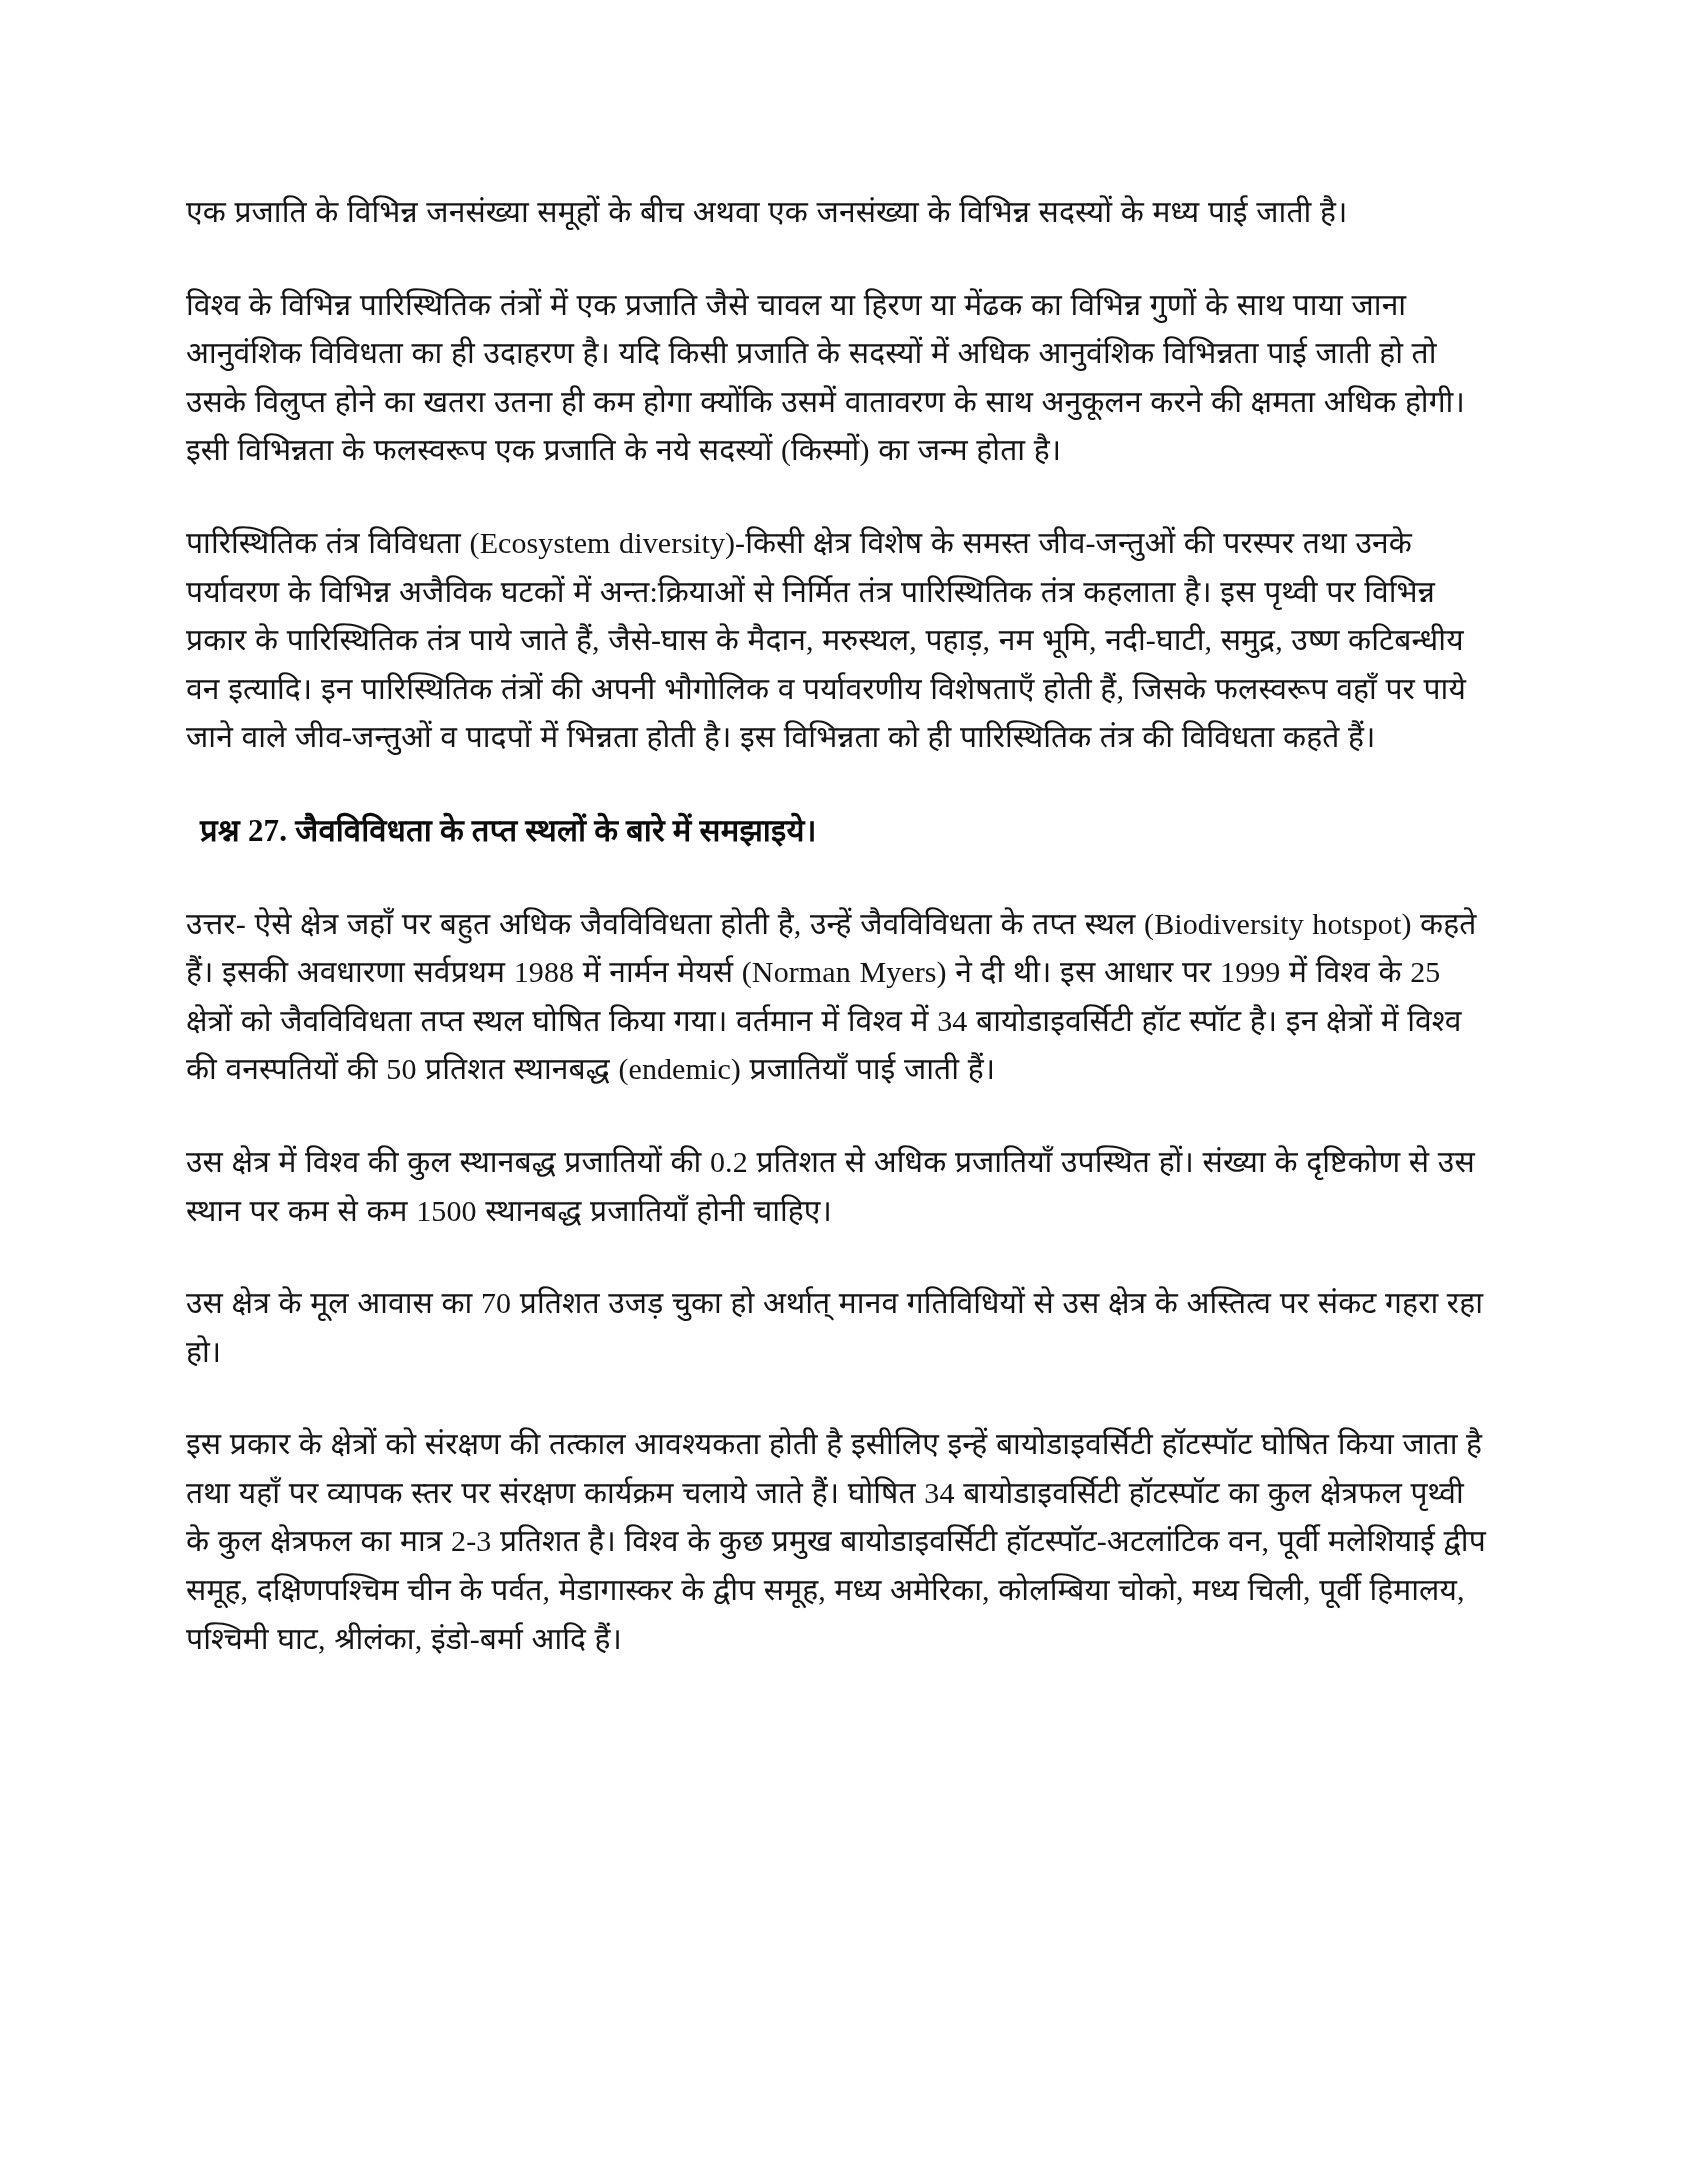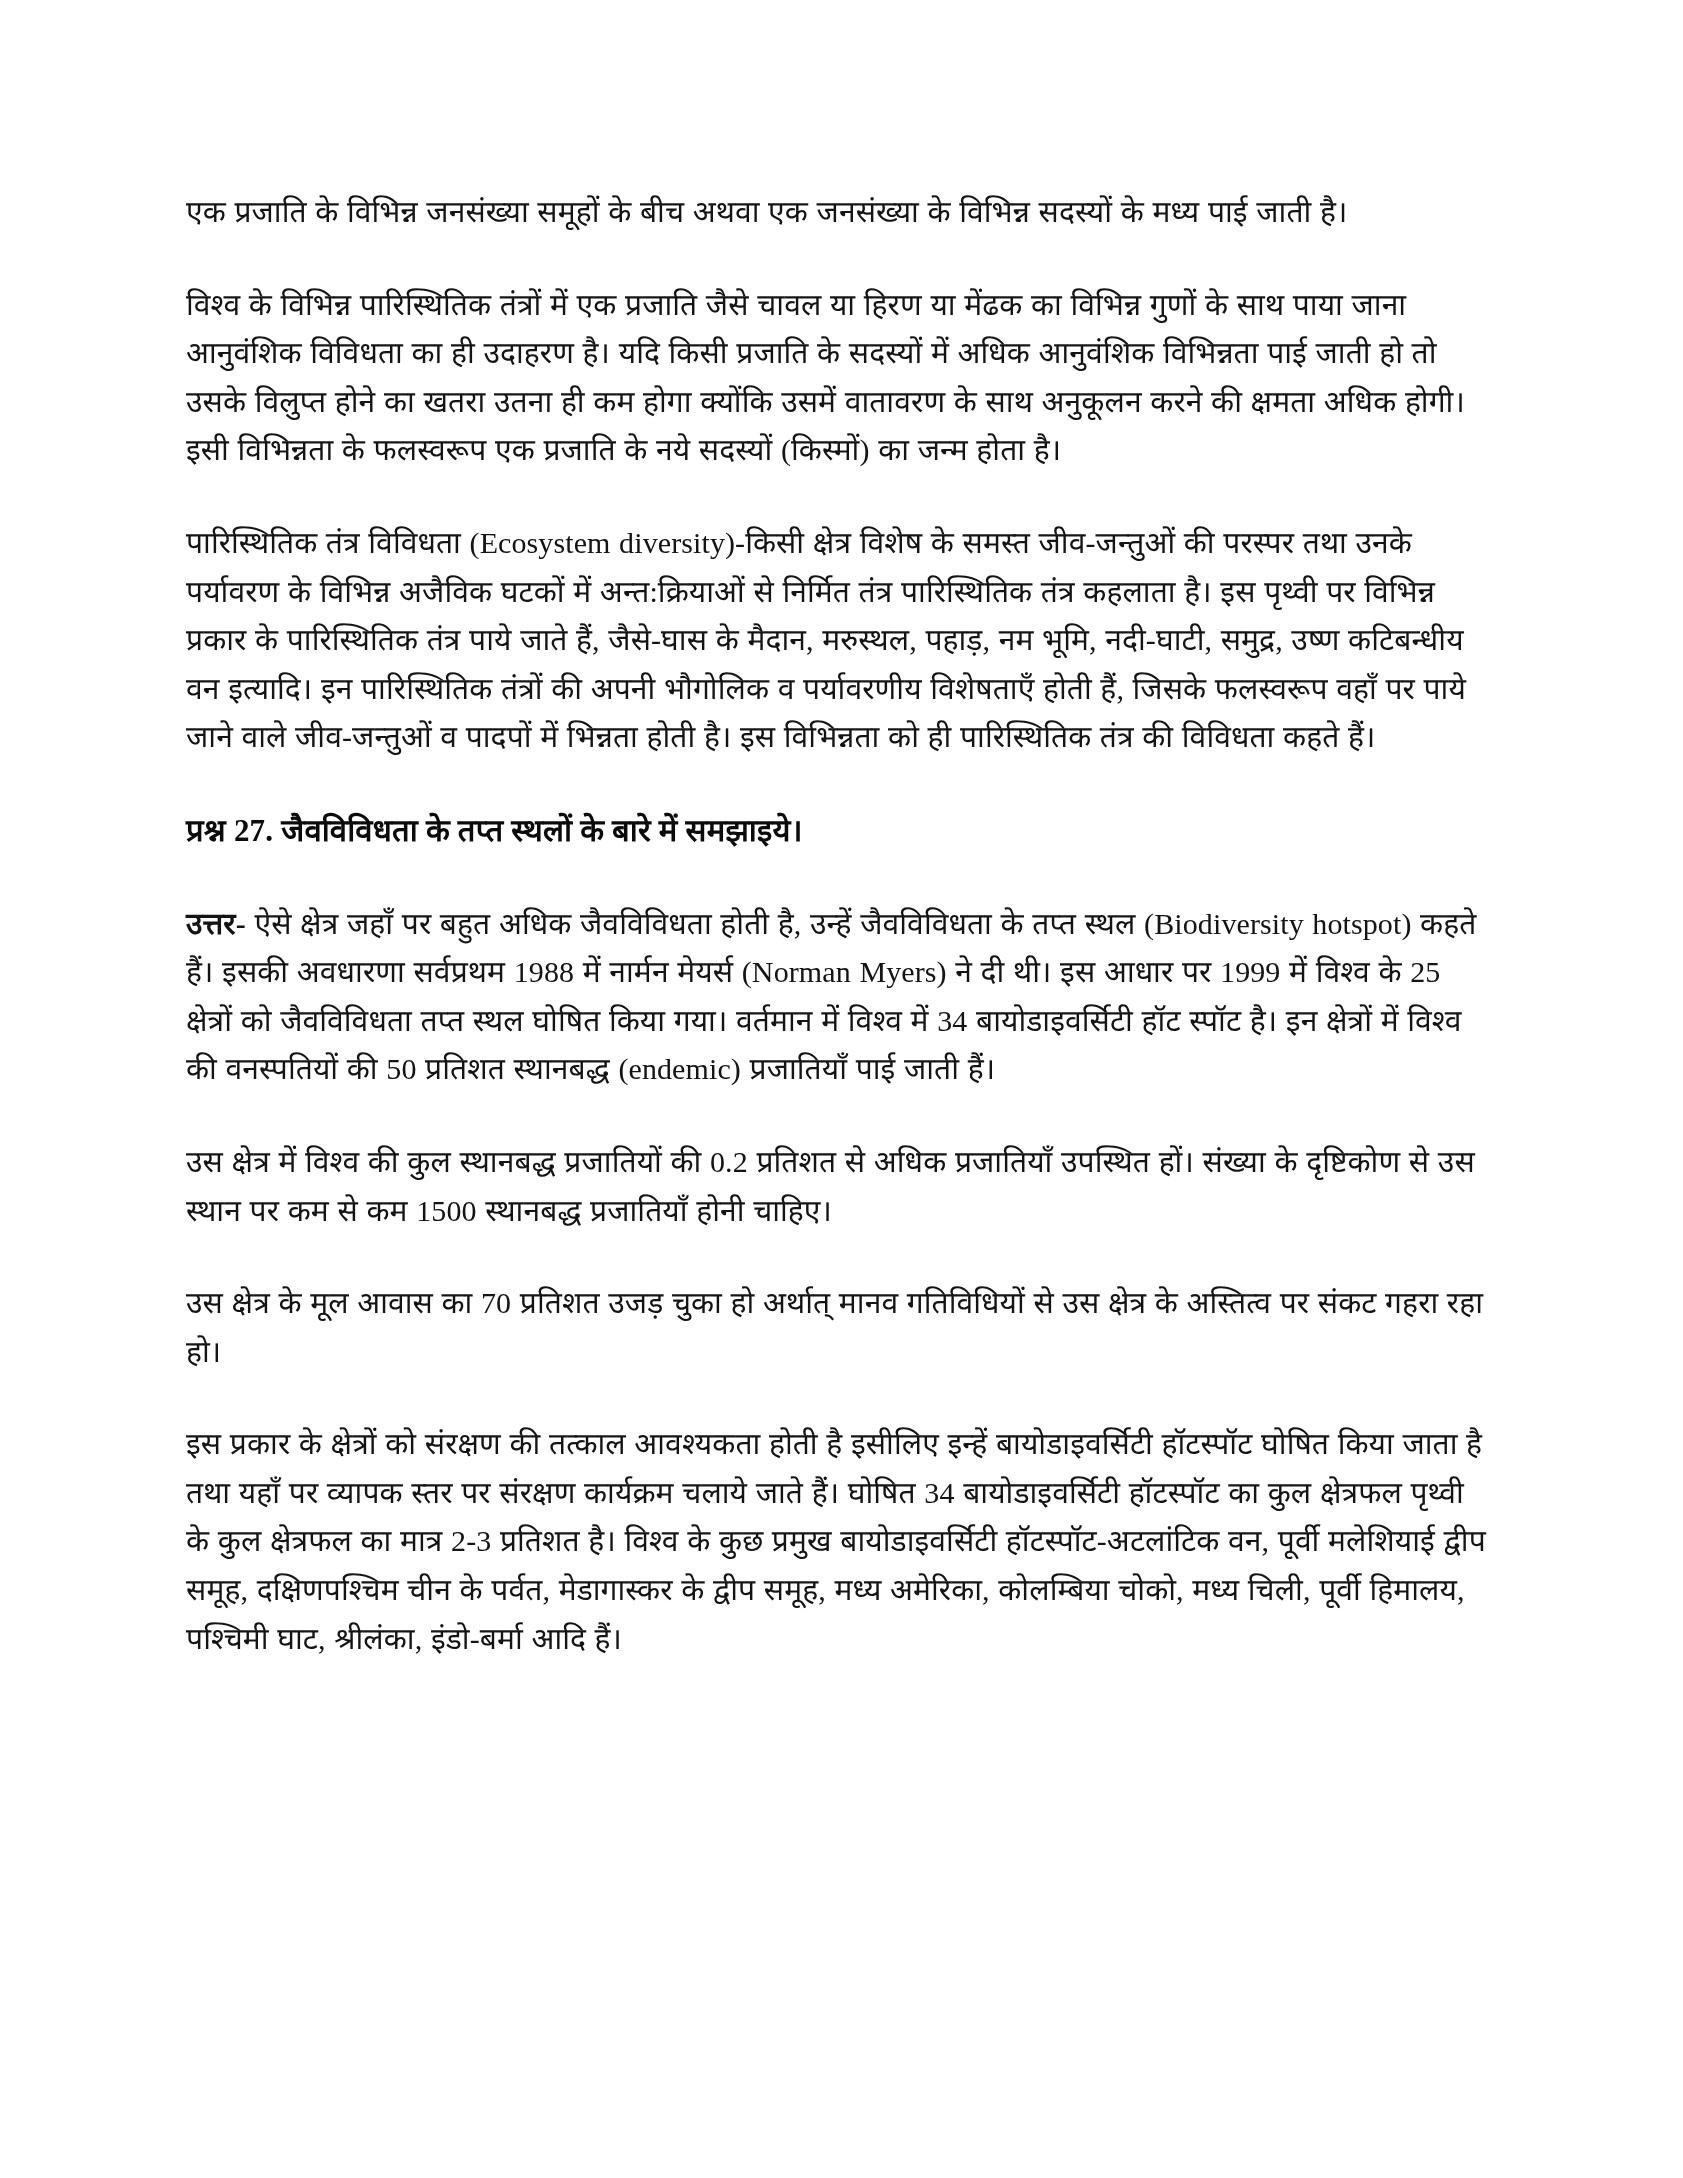--- a/index.html
+++ b/index.html
@@ -35,29 +35,29 @@
     line-height: 1.62;
     text-align: left;
     letter-spacing: 0.1px;
     word-spacing: 1px;
     color: #141414;
   }
   p.para:last-child {
     margin-bottom: 0;
   }
   p.question {
-    margin: 0 0 44px 0;
+    margin: 0 0 44px 14px;
     font-size: 31px;
     line-height: 1.6;
     font-weight: bold;
     color: #0b0b0b;
     letter-spacing: 0.2px;
   }
   .lead {
-    font-weight: bold;
+    font-weight: normal;
   }
 </style>
 </head>
 <body>
 
 <div class="page">
   <div class="content">
 
     <p class="para">एक प्रजाति के विभिन्न जनसंख्या समूहों के बीच अथवा एक जनसंख्या के विभिन्न सदस्यों के मध्य पाई जाती है।</p>
 

